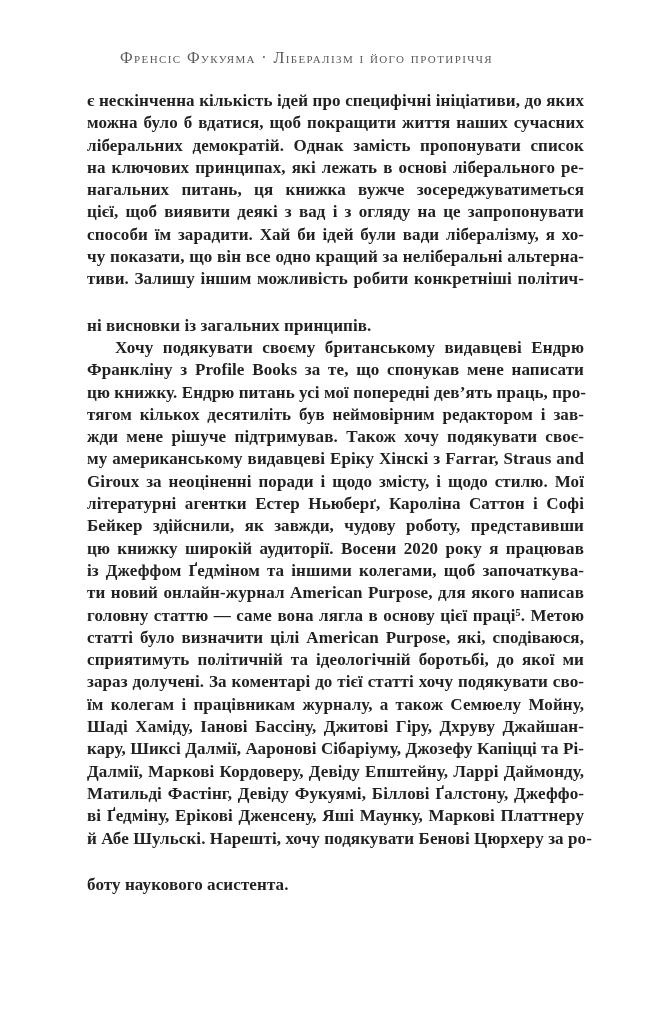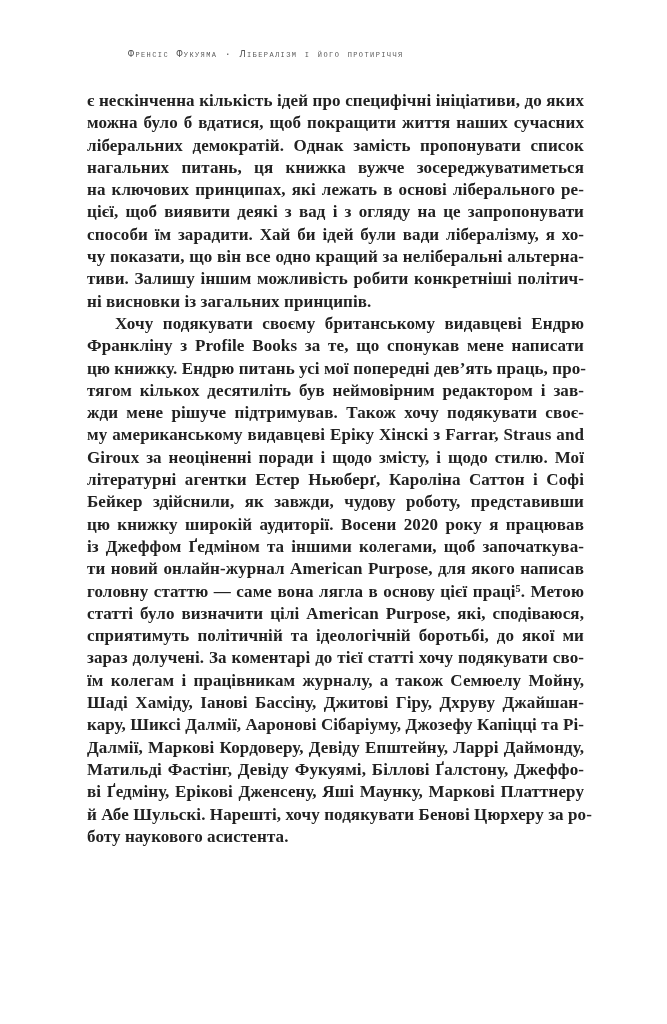--- a/index.html
+++ b/index.html
@@ -10,25 +10,25 @@
   .page {
     position: relative;
     width: 667px;
     height: 1024px;
     background: #ffffff;
     overflow: hidden;
     font-family: "Liberation Serif", "DejaVu Serif", serif;
   }
   .running-header {
     position: absolute;
-    left: 128px;
+    left: 120px;
     top: 49px;
-    font-family: Liberation Mono, monospace;
+    font-family: Liberation Serif, serif;
     font-variant: small-caps;
-    font-size: 10px;
+    font-size: 16px;
     letter-spacing: 1.4px;
     color: #5a5a5a;
     white-space: nowrap;
   }
   .text-block {
     position: absolute;
     left: 87px;
     top: 90px;
     width: 497px;
     font-size: 17px;
@@ -38,37 +38,38 @@
   }
   .para { margin: 0; padding: 0; }
   .line {
     text-align: justify;
     text-align-last: justify;
     white-space: nowrap;
     font-weight: bold;
   }
   .line.final {
     text-align-last: left;
+    margin-top: 24px;
   }
   .line.indented {
     text-indent: 28px;
   }
 </style>
 </head>
 <body>
 
 <div class="page">
   <div class="running-header">Френсіс Фукуяма · Лібералізм і його протиріччя</div>
   <div class="text-block">
       <div class="para">
         <div class="line">є нескінченна кількість ідей про специфічні ініціативи, до яких</div>
         <div class="line">можна було б вдатися, щоб покращити життя наших сучасних</div>
         <div class="line">ліберальних демократій. Однак замість пропонувати список</div>
+        <div class="line">на ключових принципах, які лежать в основі ліберального ре-</div>
         <div class="line">нагальних питань, ця книжка вужче зосереджуватиметься</div>
-        <div class="line">на ключових принципах, які лежать в основі ліберального ре-</div>
         <div class="line">цієї, щоб виявити деякі з вад і з огляду на це запропонувати</div>
         <div class="line">способи їм зарадити. Хай би ідей були вади лібералізму, я хо-</div>
         <div class="line">чу показати, що він все одно кращий за неліберальні альтерна-</div>
         <div class="line">тиви. Залишу іншим можливість робити конкретніші політич-</div>
         <div class="line final">ні висновки із загальних принципів.</div>
       </div>
       <div class="para">
         <div class="line indented">Хочу подякувати своєму британському видавцеві Ендрю</div>
         <div class="line">Франкліну з Profile Books за те, що спонукав мене написати</div>
         <div class="line">цю книжку. Ендрю питань усі мої попередні дев’ять праць, про-</div>

